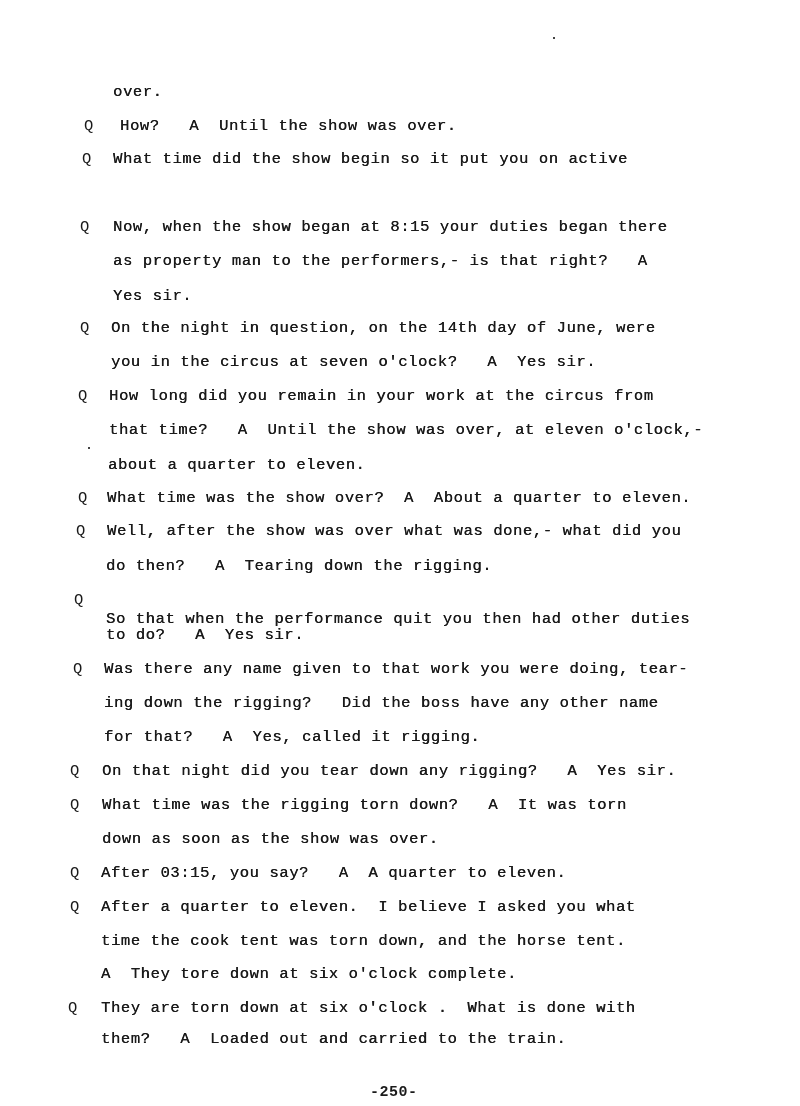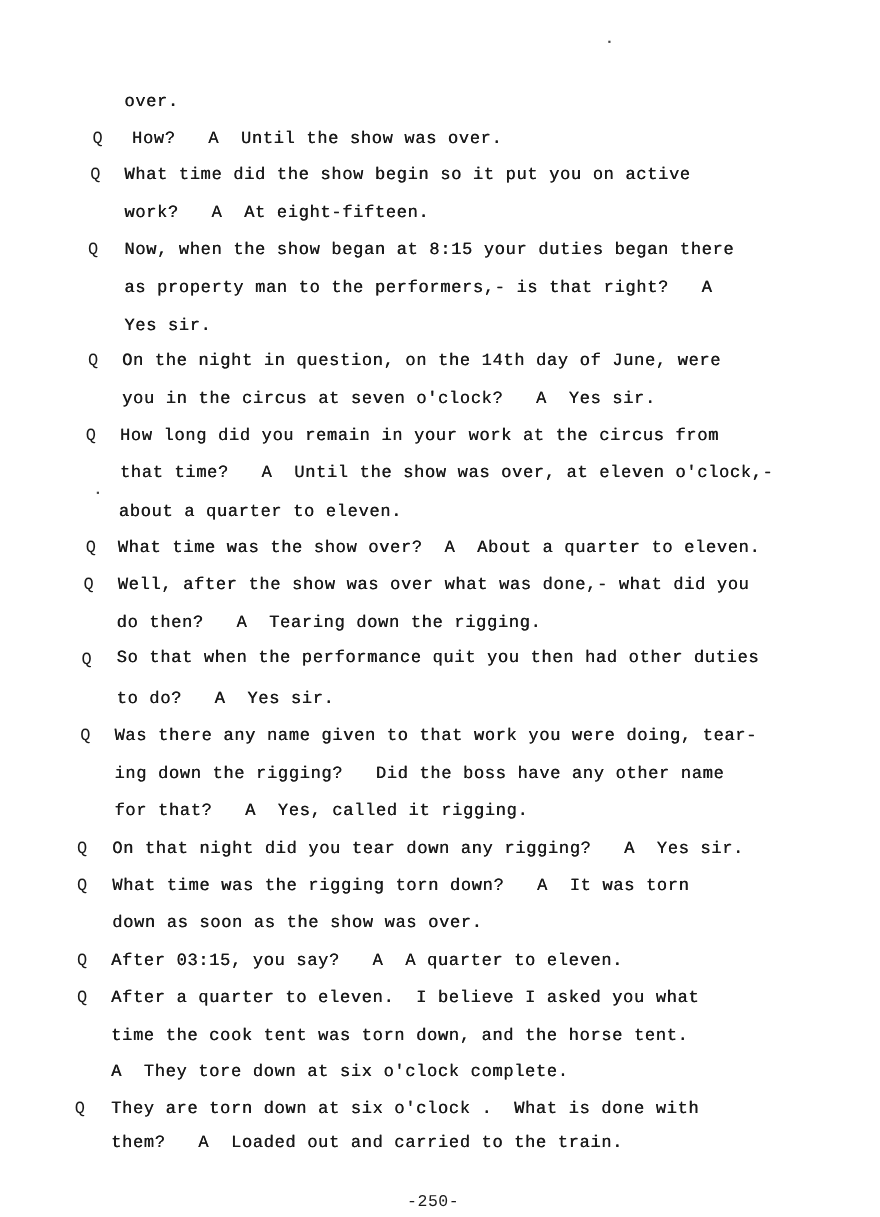--- a/index.html
+++ b/index.html
@@ -6,36 +6,35 @@
   body {
     width: 800px; height: 1106px; background: #ffffff; position: relative; overflow: hidden;
     font-family: "Liberation Mono", "DejaVu Sans Mono", monospace; color: #1a1a1a;
   }
   .page { position: absolute; left: 0; top: 0; width: 800px; height: 940px; }
   .line {
     position: absolute; white-space: pre; font-size: 15.5px; letter-spacing: 0.6px;
     line-height: 18px; text-shadow: 0.3px 0 0 #1a1a1a;
   }
   .q { position: absolute; font-size: 15.5px; line-height: 18px; }
-  .pageno { position: absolute; left: 370px; top: 1084px; font-size: 15px; font-weight: normal; letter-spacing: 0.5px; text-align: right; }
+  .pageno { position: absolute; left: 370px; top: 1084px; font-size: 15px; font-weight: bold; letter-spacing: 0.5px; text-align: right; }
   .speck { position: absolute; width: 2px; height: 2px; background: #444; }
 </style>
 </head>
 <body>
 
 <div class="page">
 
   <span class="line" style="left:113px;top:83px">over.</span>
 
   <span class="q" style="left:84px;top:117px">Q</span>
   <span class="line" style="left:120px;top:117px">How?   A  Until the show was over.</span>
 
   <span class="q" style="left:82px;top:150px">Q</span>
   <span class="line" style="left:113px;top:150px">What time did the show begin so it put you on active</span>
-  <span class="line" style="left:113px;top:184px">work?   A  At eight-fifteen.</span>
 
   <span class="q" style="left:80px;top:218px">Q</span>
   <span class="line" style="left:113px;top:218px">Now, when the show began at 8:15 your duties began there</span>
   <span class="line" style="left:113px;top:252px">as property man to the performers,- is that right?   A</span>
   <span class="line" style="left:113px;top:287px">Yes sir.</span>
 
   <span class="q" style="left:80px;top:319px">Q</span>
   <span class="line" style="left:111px;top:319px">On the night in question, on the 14th day of June, were</span>
   <span class="line" style="left:111px;top:353px">you in the circus at seven o'clock?   A  Yes sir.</span>
 
@@ -45,21 +44,21 @@
   <span class="line" style="left:108px;top:456px">about a quarter to eleven.</span>
 
   <span class="q" style="left:78px;top:489px">Q</span>
   <span class="line" style="left:107px;top:489px">What time was the show over?  A  About a quarter to eleven.</span>
 
   <span class="q" style="left:76px;top:522px">Q</span>
   <span class="line" style="left:107px;top:522px">Well, after the show was over what was done,- what did you</span>
   <span class="line" style="left:106px;top:557px">do then?   A  Tearing down the rigging.</span>
 
   <span class="q" style="left:74px;top:591px">Q</span>
-  <span class="line" style="left:106px;top:589px">So that when the performance quit you then had other duties</span>
+  <span class="line" style="left:106px;top:610px">So that when the performance quit you then had other duties</span>
   <span class="line" style="left:106px;top:626px">to do?   A  Yes sir.</span>
 
   <span class="q" style="left:73px;top:660px">Q</span>
   <span class="line" style="left:104px;top:660px">Was there any name given to that work you were doing, tear-</span>
   <span class="line" style="left:104px;top:694px">ing down the rigging?   Did the boss have any other name</span>
   <span class="line" style="left:104px;top:728px">for that?   A  Yes, called it rigging.</span>
 
   <span class="q" style="left:70px;top:762px">Q</span>
   <span class="line" style="left:102px;top:762px">On that night did you tear down any rigging?   A  Yes sir.</span>
 

